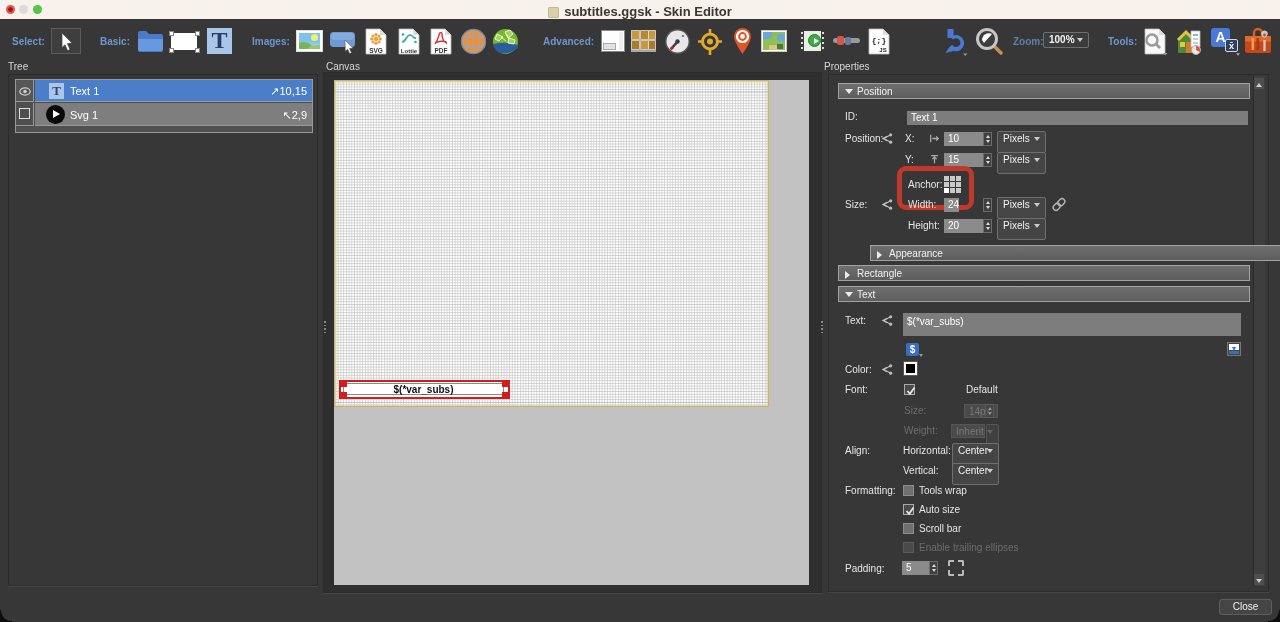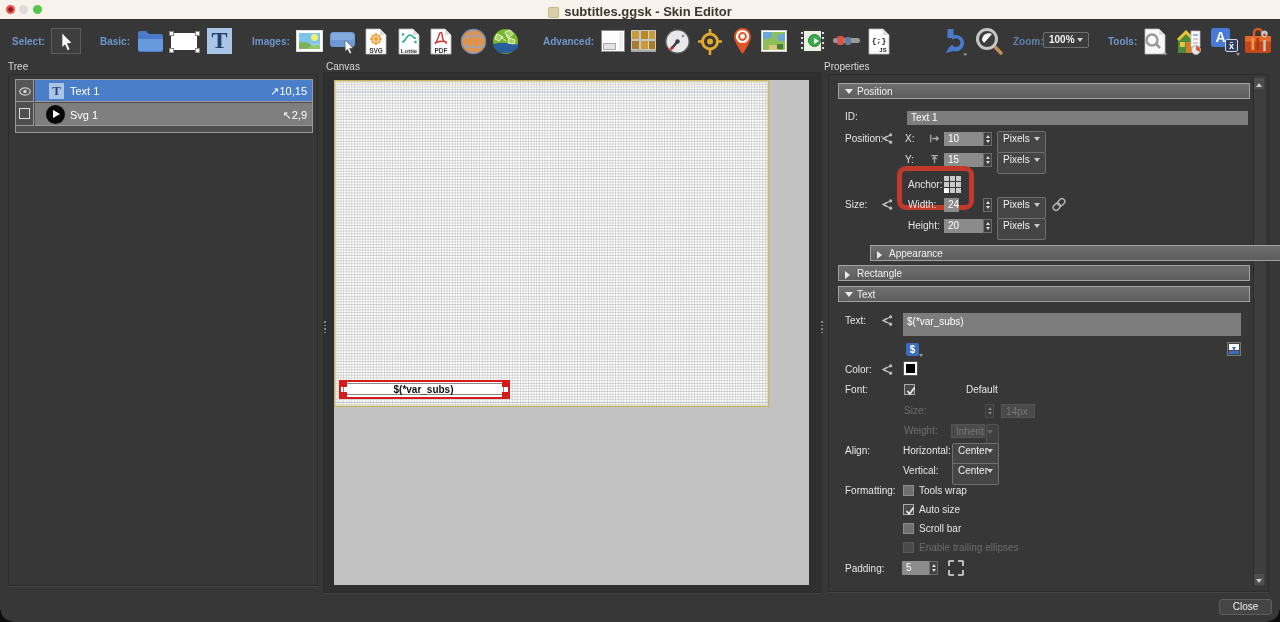--- a/index.html
+++ b/index.html
@@ -435,21 +435,21 @@
 
 <div class="ptext" style="left:845px; top:384px;">Font:</div>
 <div class="cb chk" style="left:904px; top:384px;">
     <svg width="10" height="10" viewBox="0 0 10 10">
       <path d="M1.5 5 L4 7.8 L8.5 1.5" stroke="#e8e8e8" stroke-width="1.7" fill="none"></path>
     </svg>
   </div>
 <div class="ptext" style="left:921px; top:384px;margin-left:45px;">Default</div>
 
 <div class="dimtext" style="left:904px; top:405px;">Size:</div>
-<div class="dimfield" style="left:1001px; top:404px; width:34px;">14px</div>
+<div class="dimfield" style="left:964px; top:404px; width:34px;">14px</div>
 <div class="stepper" style="left:985px; top:404px; opacity:0.45;"></div>
 
 <div class="dimtext" style="left:904px; top:425px;">Weight:</div>
 <div class="dimfield" style="left:951px; top:424px; width:34px;">Inherit</div>
 <div class="dd ddim" style="left:986px; top:424px; width:13px;"></div>
 
 <div class="ptext" style="left:845px; top:445px;">Align:</div>
 <div class="ptext" style="left:903px; top:445px;">Horizontal:</div>
 <div class="dd" style="left:952px; top:443px; width:47px;">Center</div>
 <div class="ptext" style="left:903px; top:465px;">Vertical:</div>

